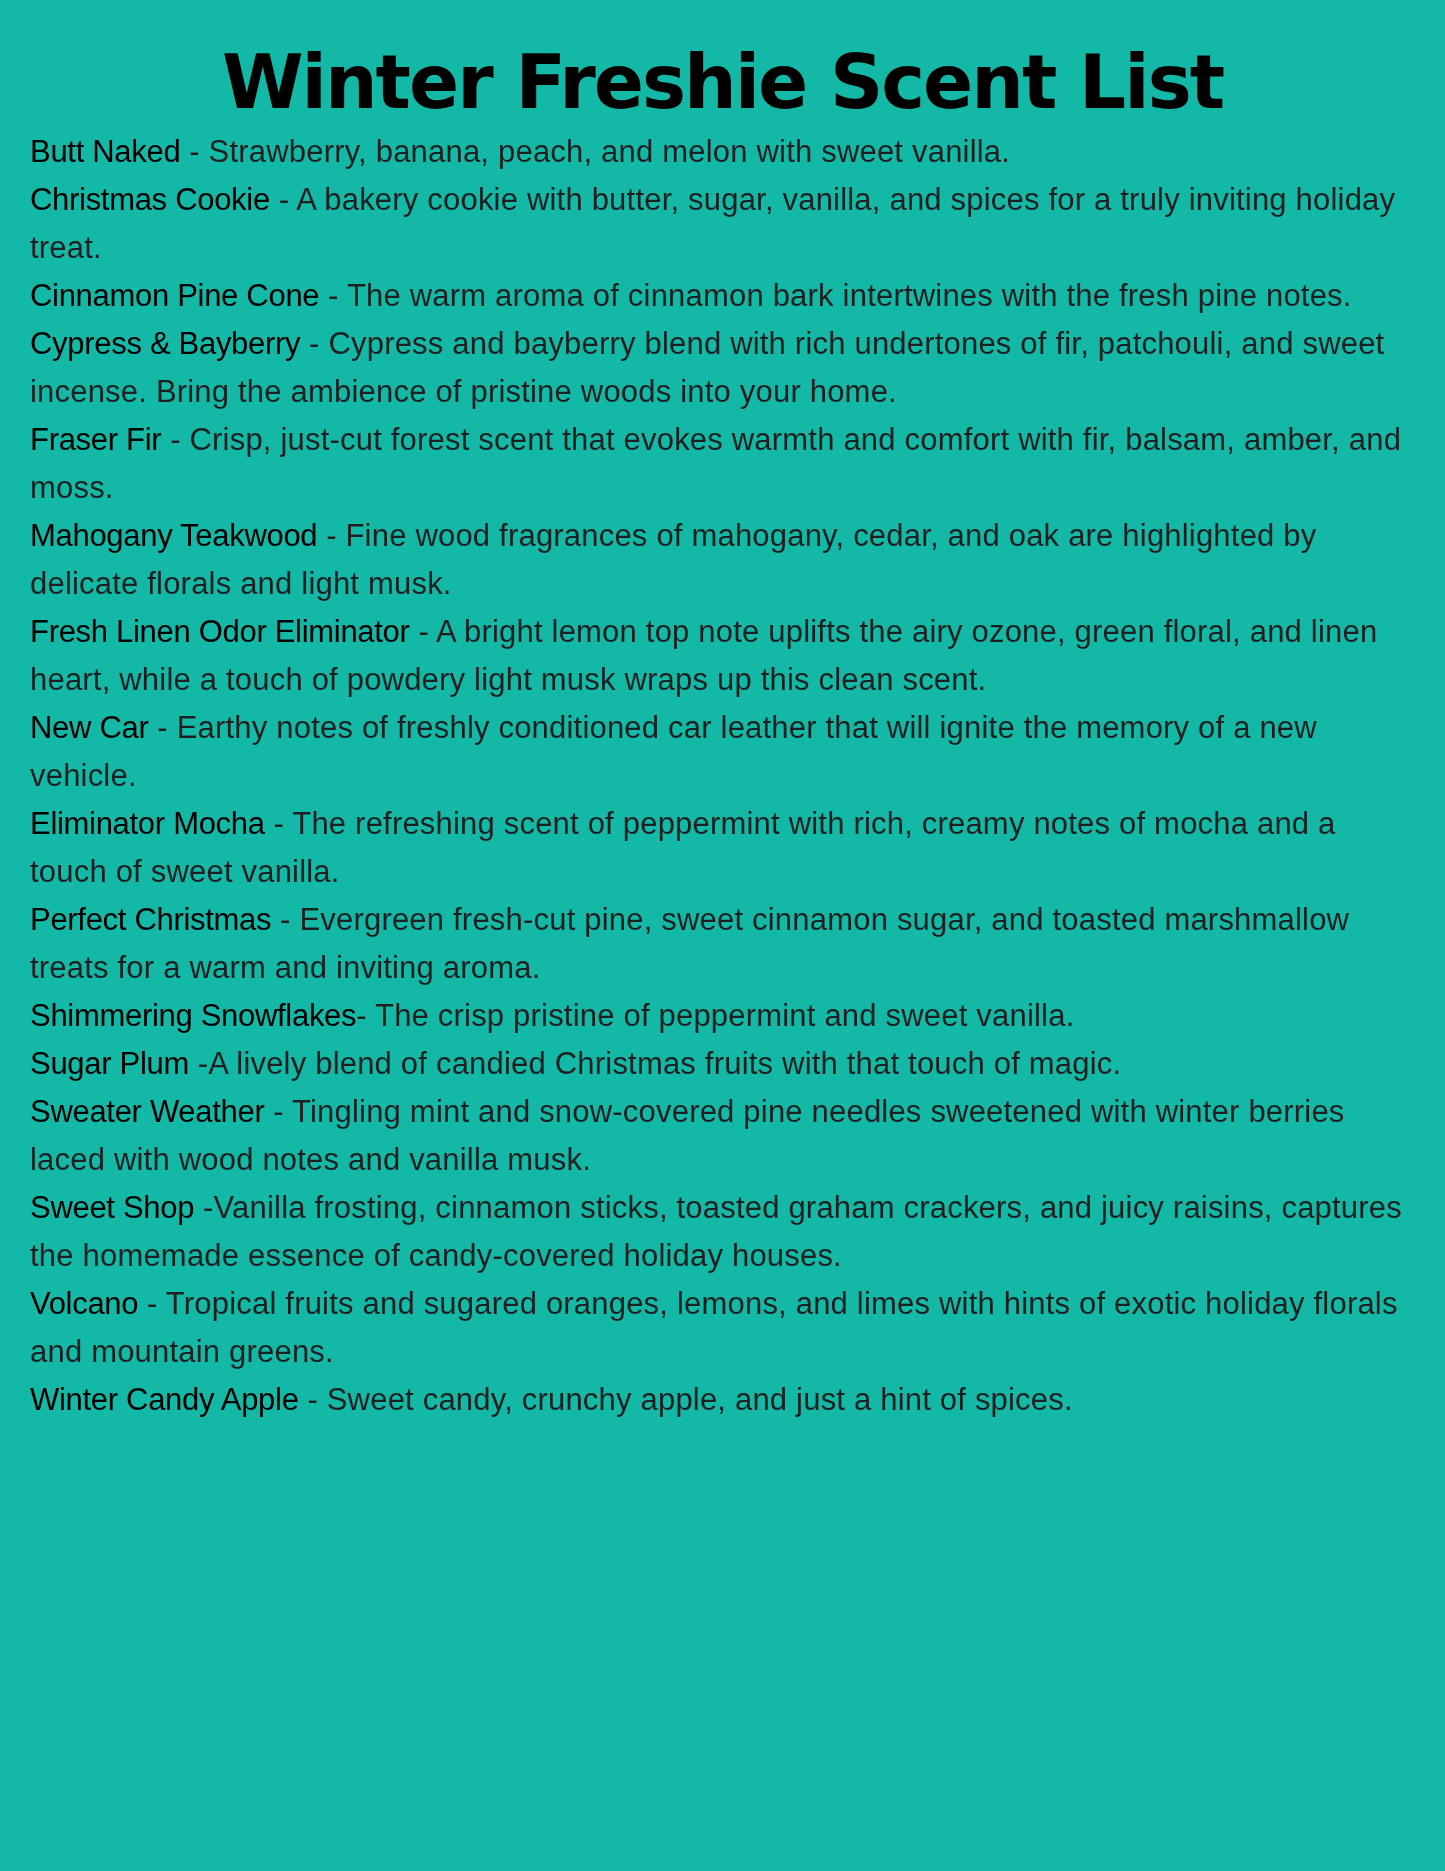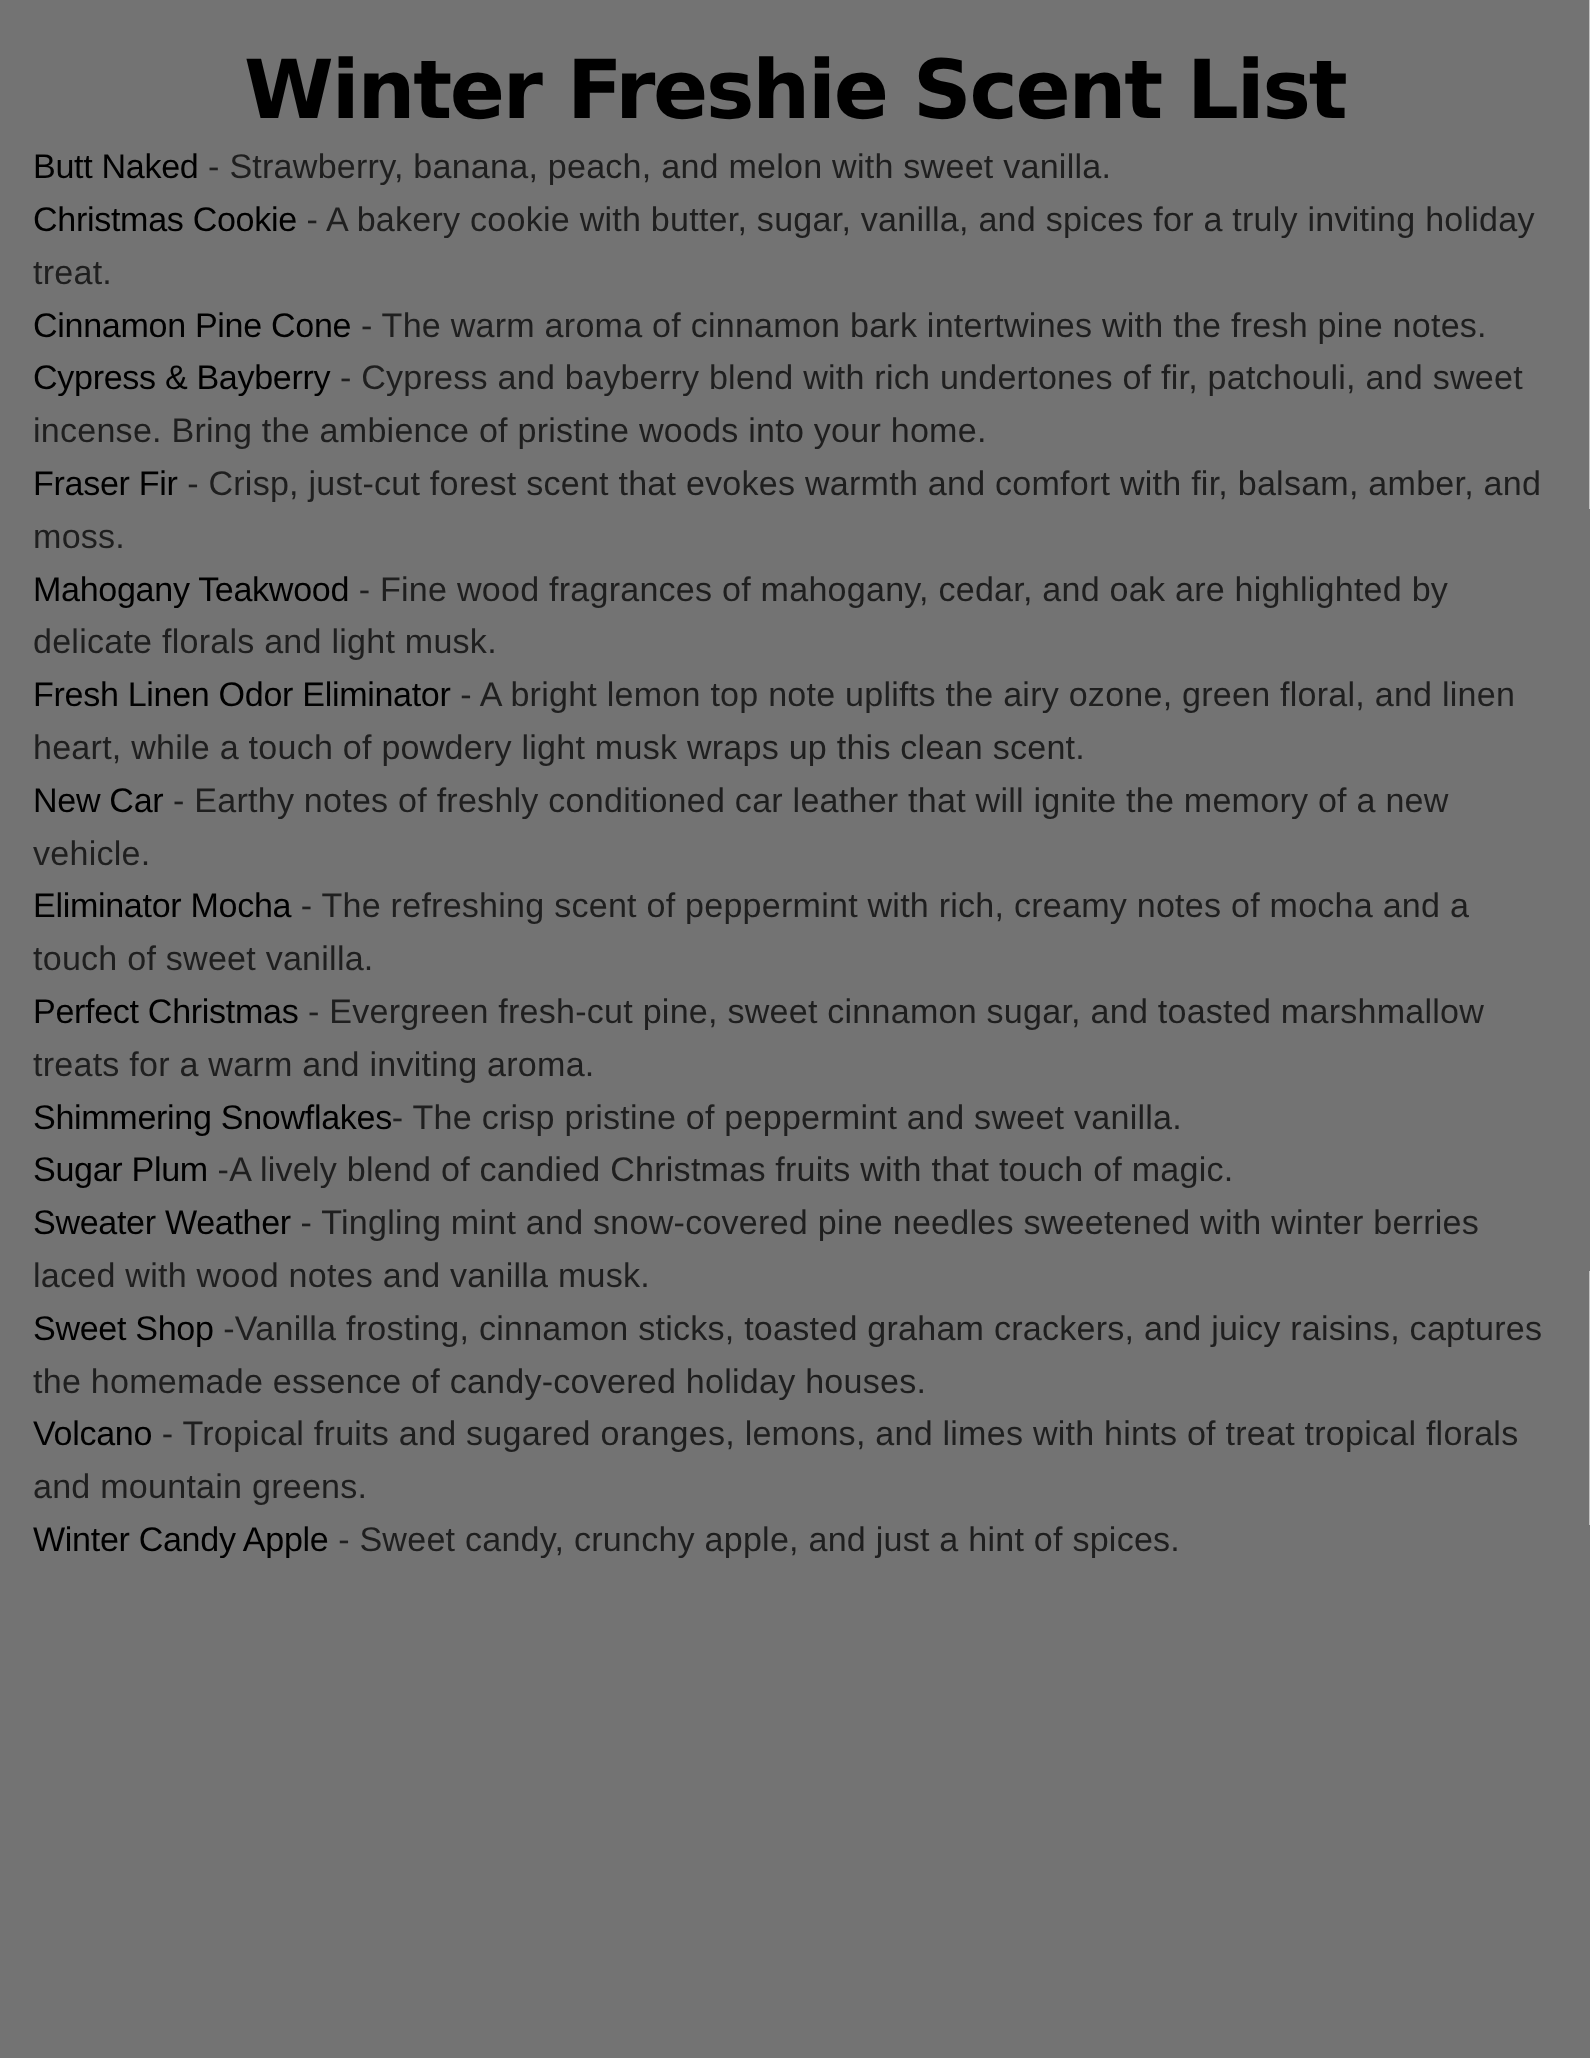--- a/index.html
+++ b/index.html
@@ -4,21 +4,21 @@
 <style>
   html, body {
     margin: 0;
     padding: 0;
     background: #ffffff;
   }
   .page {
     width: 1445px;
     height: 1871px;
     box-sizing: border-box;
-    background: #737373;
+    background: #14b8a6;
     padding: 44px 30px 0 30px;
     overflow: hidden;
   }
   .title {
     margin: 0 0 6px 0;
     text-align: center;
     font-family: "DejaVu Sans", sans-serif;
     font-weight: bold;
     font-size: 74px;
     line-height: 1.05;
@@ -73,17 +73,17 @@
   <p class="scent-item"><span class="scent-name">Perfect Christmas</span><span class="scent-sep"> - </span><span class="scent-desc">Evergreen fresh-cut pine, sweet cinnamon sugar, and toasted marshmallow treats for a warm and inviting aroma.</span></p>
 
   <p class="scent-item"><span class="scent-name">Shimmering Snowflakes</span><span class="scent-sep">- </span><span class="scent-desc">The crisp pristine of peppermint and sweet vanilla.</span></p>
 
   <p class="scent-item"><span class="scent-name">Sugar Plum</span><span class="scent-sep"> -</span><span class="scent-desc">A lively blend of candied Christmas fruits with that touch of magic.</span></p>
 
   <p class="scent-item"><span class="scent-name">Sweater Weather</span><span class="scent-sep"> - </span><span class="scent-desc">Tingling mint and snow-covered pine needles sweetened with winter berries laced with wood notes and vanilla musk.</span></p>
 
   <p class="scent-item"><span class="scent-name">Sweet Shop</span><span class="scent-sep"> -</span><span class="scent-desc">Vanilla frosting, cinnamon sticks, toasted graham crackers, and juicy raisins, captures the homemade essence of candy-covered holiday houses.</span></p>
 
-  <p class="scent-item"><span class="scent-name">Volcano</span><span class="scent-sep"> - </span><span class="scent-desc">Tropical fruits and sugared oranges, lemons, and limes with hints of treat tropical florals and mountain greens.</span></p>
+  <p class="scent-item"><span class="scent-name">Volcano</span><span class="scent-sep"> - </span><span class="scent-desc">Tropical fruits and sugared oranges, lemons, and limes with hints of exotic holiday florals and mountain greens.</span></p>
 
   <p class="scent-item"><span class="scent-name">Winter Candy Apple</span><span class="scent-sep"> - </span><span class="scent-desc">Sweet candy, crunchy apple, and just a hint of spices.</span></p>
 </div>
 </div>
 
 </body></html>

